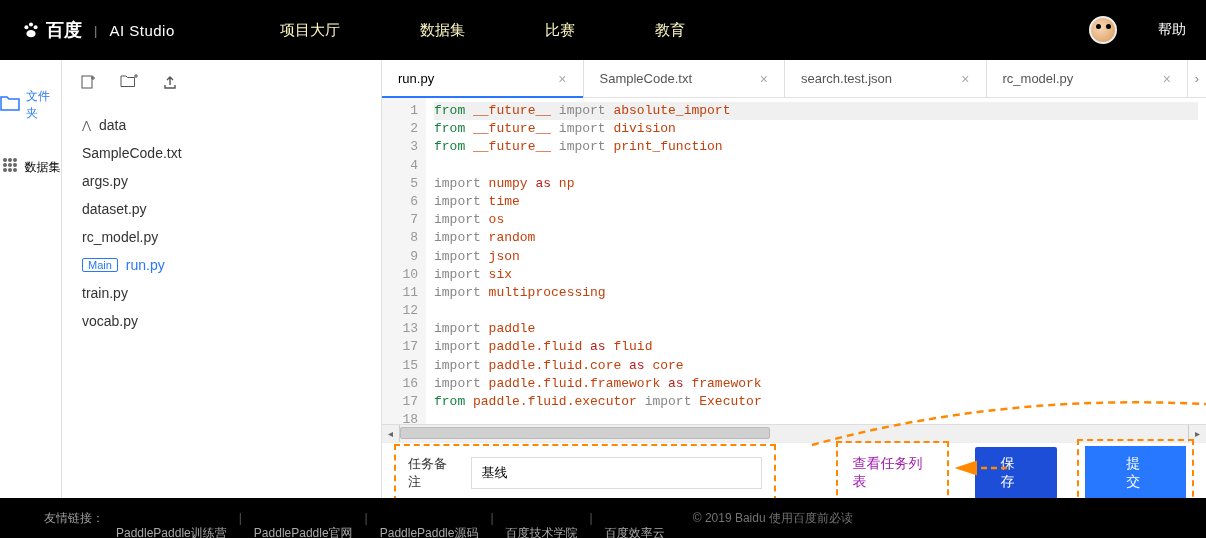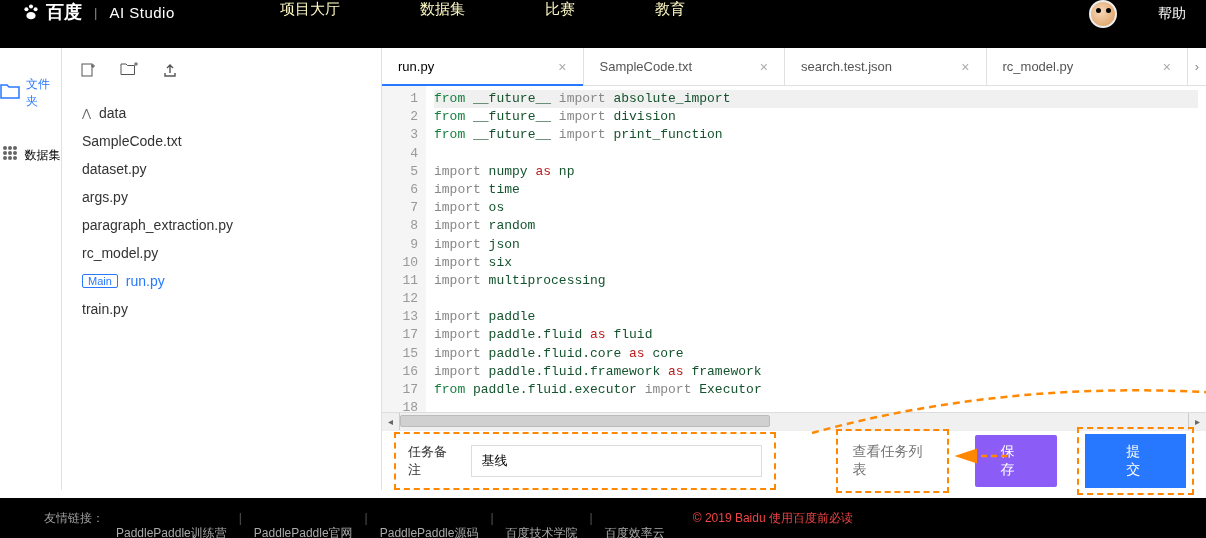--- a/index.html
+++ b/index.html
@@ -1,18 +1,18 @@
 <!DOCTYPE html>
 <html><head>
 <meta charset="utf-8">
 <style>
 * { margin: 0; padding: 0; box-sizing: border-box; }
 body { font-family: Arial, "Microsoft YaHei", sans-serif; font-size: 13px; background: #fff; width: 1206px; height: 538px; overflow: hidden; position: relative; }
 
-.header { background: #000; height: 48px; display: flex; align-items: flex-start; padding: 0 20px; color: #fff; }
+.header { background: #000; height: 60px; display: flex; align-items: center; padding: 0 20px; color: #fff; }
 .logo-area { display: flex; align-items: center; gap: 8px; min-width: 260px; }
 .logo-baidu { font-size: 18px; font-weight: bold; display: flex; align-items: center; gap: 4px; }
 .logo-divider { color: #888; margin: 0 4px; }
 .logo-ai { font-size: 15px; letter-spacing: 0.5px; }
 .nav { display: flex; gap: 80px; }
 .nav-item { color: #fef9c3; font-size: 15px; cursor: pointer; }
 .header-right { margin-left: auto; display: flex; align-items: center; gap: 41px; }
 .avatar { width: 28px; height: 28px; border-radius: 50%; background: radial-gradient(circle at 40% 40%, #f8d8b8, #d89858); border: 2px solid #eee; position: relative; }
 .avatar::after { content: ""; position: absolute; top: 6px; left: 5px; width: 5px; height: 5px; background: #000; border-radius: 50%; box-shadow: 10px 0 0 #000; }
 .help { color: #fff; font-size: 14px; }
@@ -44,45 +44,45 @@
 
 .code-wrap { flex: 1; display: flex; overflow: hidden; font-family: Consolas, "Courier New", monospace; font-size: 13px; line-height: 1.4; position: relative; background: #fff; }
 .gutter { width: 44px; background: #f5f5f5; text-align: right; color: #999; padding: 4px 8px 4px 0; user-select: none; }
 .gutter-line { height: 18.2px; }
 .code { flex: 1; padding: 4px 8px; white-space: pre; color: #333; overflow: auto; }
 .code-line { height: 18.2px; }
 .code-line.hl { background: #f0f0f0; }
 .kw-from { color: #15803d; }
 .kw-import { color: #888; }
 .kw-as { color: #b91c1c; }
-.mod { color: #14532d; }
+.mod { color: #c2410c; }
 
 .collapse-handle { position: absolute; left: 382px; top: 268px; width: 12px; height: 22px; background: #fff; border: 1px solid #ddd; border-right: none; display: flex; align-items: center; justify-content: center; font-size: 10px; color: #666; cursor: pointer; }
 
 .hscroll { height: 18px; background: #f0f0f0; border-top: 1px solid #ddd; position: relative; display: flex; }
 .hscroll-arrow-l { width: 18px; height: 100%; border-right: 1px solid #ccc; display: flex; align-items: center; justify-content: center; color: #666; font-size: 10px; }
 .hscroll-arrow-r { width: 18px; height: 100%; border-left: 1px solid #ccc; display: flex; align-items: center; justify-content: center; color: #666; font-size: 10px; margin-left: auto; }
 .hscroll-thumb { position: absolute; left: 18px; top: 2px; height: 12px; width: 370px; background: #d0d0d0; border: 1px solid #bbb; border-radius: 2px; }
 
 .action-bar { height: 60px; display: flex; align-items: center; padding: 0 12px; gap: 12px; border-top: 1px solid #eee; position: relative; }
 .remark-wrap { display: flex; align-items: center; gap: 14px; border: 2px dashed #ff8800; padding: 9px 12px; }
 .remark-label { font-size: 13px; color: #333; }
 .remark-input { width: 310px; height: 32px; border: 1px solid #ddd; padding: 0 10px; font-size: 13px; }
-.view-tasks { border: 2px dashed #ff8800; padding: 12px 15px; color: #737373; font-size: 14px; cursor: pointer; margin-left: 48px; }
-.btn-save { background: #8b5cf6; color: #fff; padding: 8px 26px; font-size: 14px; cursor: pointer; border-radius: 2px; margin-left: 14px; }
+.view-tasks { border: 2px dashed #ff8800; padding: 12px 15px; color: #a21caf; font-size: 14px; cursor: pointer; margin-left: 48px; }
+.btn-save { background: #1d4ed8; color: #fff; padding: 8px 26px; font-size: 14px; cursor: pointer; border-radius: 2px; margin-left: 14px; }
 .submit-wrap { border: 2px dashed #ff8800; padding: 5px 6px; margin-left: 8px; }
 .btn-submit { background: #2878ff; color: #fff; padding: 9px 32px; font-size: 14px; cursor: pointer; letter-spacing: 4px; border: none; }
 
 .callout-arrow { position: absolute; pointer-events: none; }
 
 .footer { background: #000; height: 40px; display: flex; align-items: center; padding: 0 44px; gap: 12px; color: #9e9e9e; font-size: 12px; position: absolute; bottom: 0; left: 0; right: 0; }
 .footer-label { color: #9e9e9e; }
 .footer-link { color: #aaa; cursor: pointer; margin-top: 30px; }
 .footer-sep { color: #555; }
-.footer-right { margin-left: 16px; color: #ef4444; }
+.footer-right { margin-left: 16px; color: #737373; }
 </style>
 </head>
 <body>
 
 <div class="header">
   <div class="logo-area">
     <span class="logo-baidu">
       <svg width="22" height="22" viewBox="0 0 24 24">
           <circle cx="7" cy="9" r="2.2" fill="#fff"></circle>
           <circle cx="12" cy="6" r="2.2" fill="#fff"></circle>
@@ -155,29 +155,29 @@
             <path d="M8 11 V3 M5 6 l3 -3 l3 3 M3 11 v3 h10 v-3" fill="none" stroke="#555" stroke-width="1.4"></path>
           </svg>
       </span>
     </div>
     <div class="file-tree">
       <div class="tree-row tree-folder">
         <span class="caret">⋀</span>
         <span>data</span>
       </div>
       <div class="tree-row tree-file">SampleCode.txt</div>
+      <div class="tree-row tree-file">args.py</div>
       <div class="tree-row tree-file">dataset.py</div>
-      <div class="tree-row tree-file">args.py</div>
-      <div class="tree-row tree-file">paragraph_extraction.py</div>
       <div class="tree-row tree-file">rc_model.py</div>
       <div class="tree-row tree-file active">
         <span class="badge-main">Main</span>
         <span>run.py</span>
       </div>
       <div class="tree-row tree-file">train.py</div>
+      <div class="tree-row tree-file">vocab.py</div>
     </div>
   </div>
 
   <div class="collapse-handle">◂</div>
 
   <div class="editor-area">
     <div class="tab-bar">
       <div class="tab active">
         <span>run.py</span>
         <span class="tab-close">×</span>

